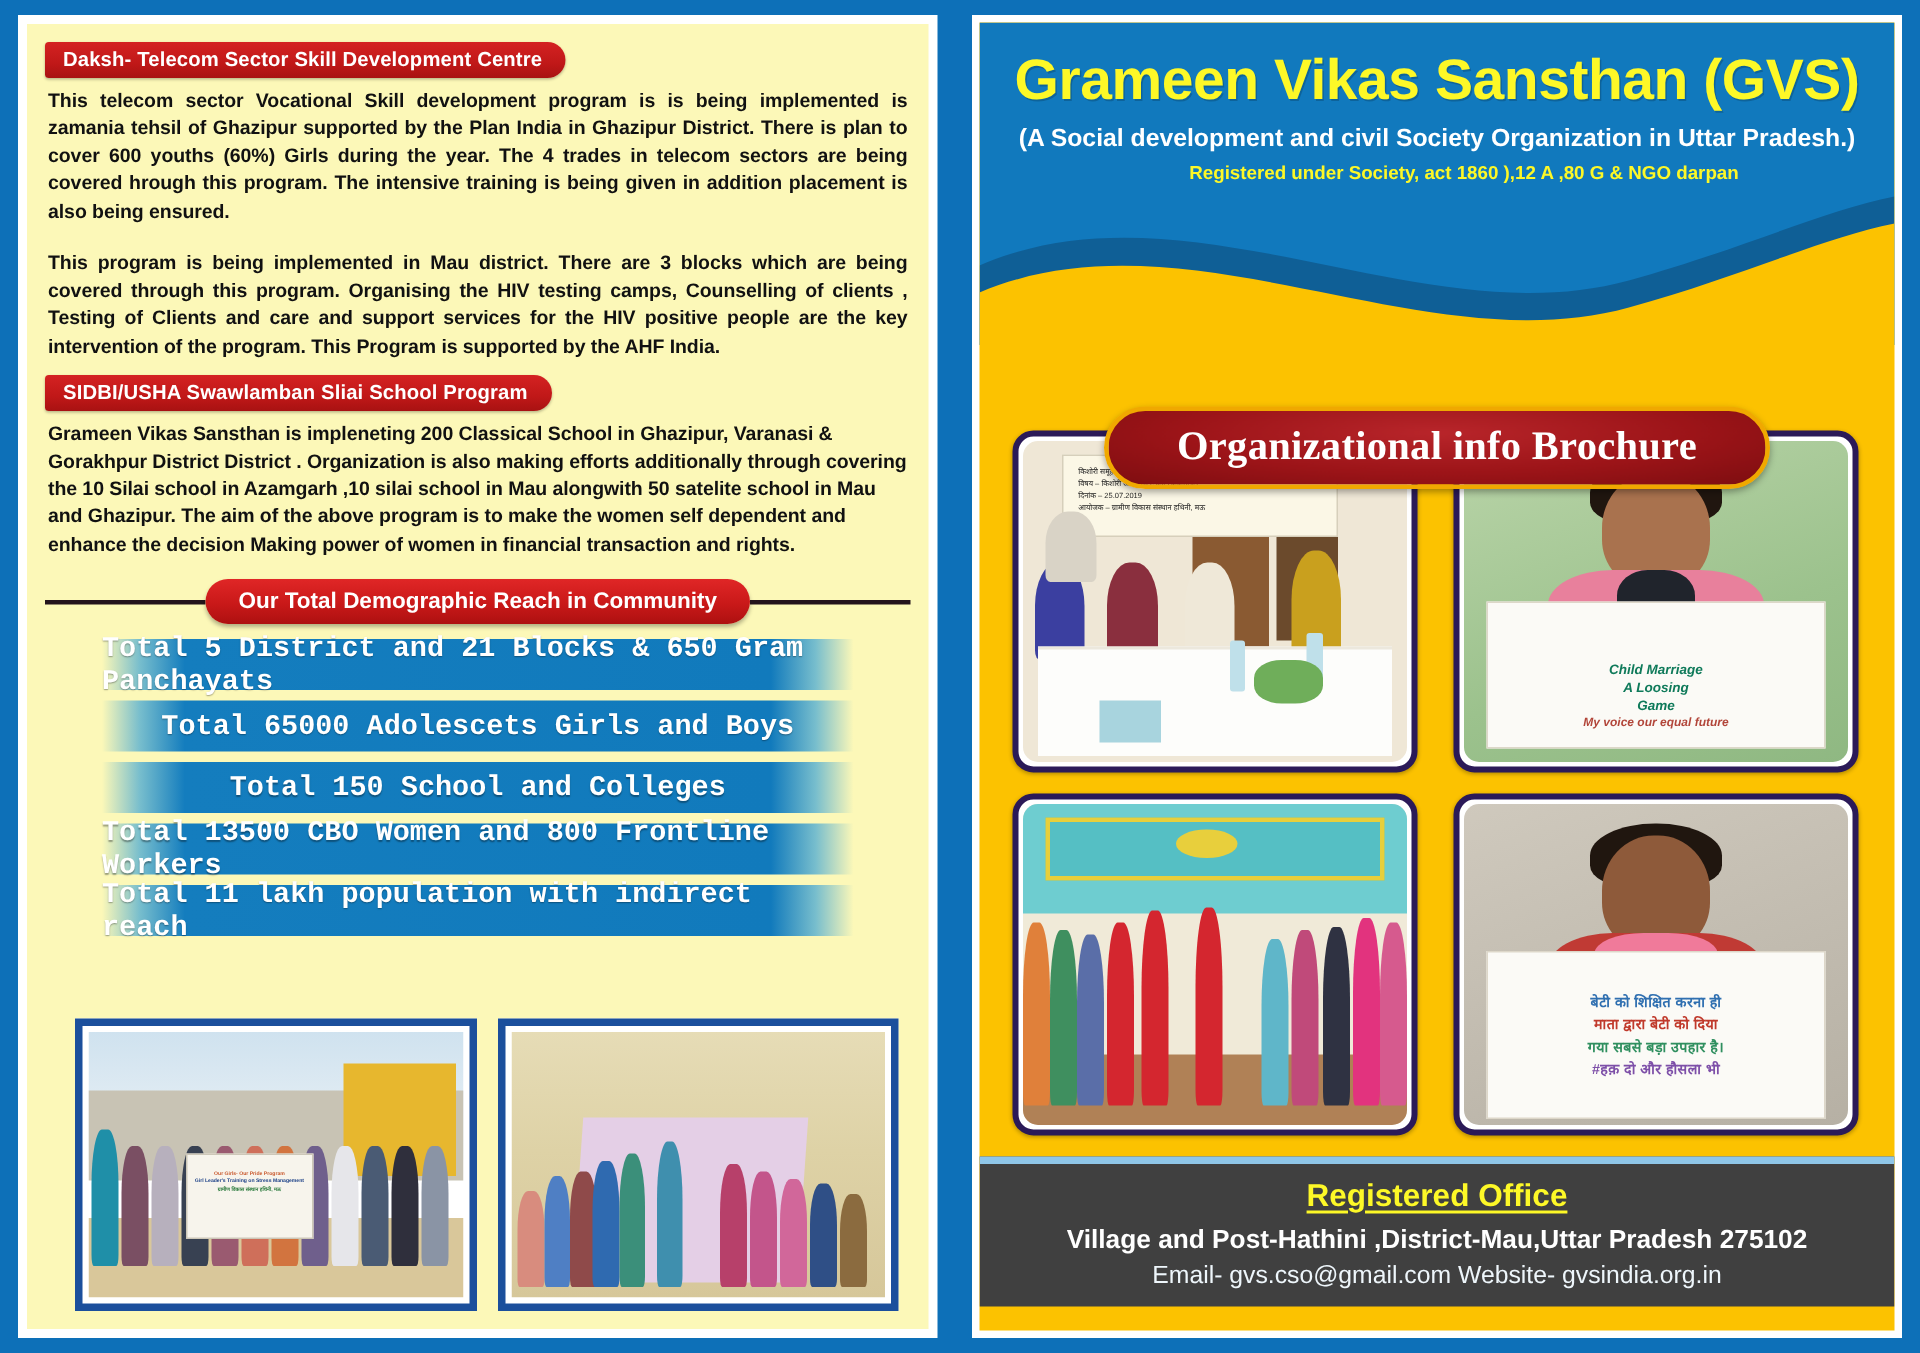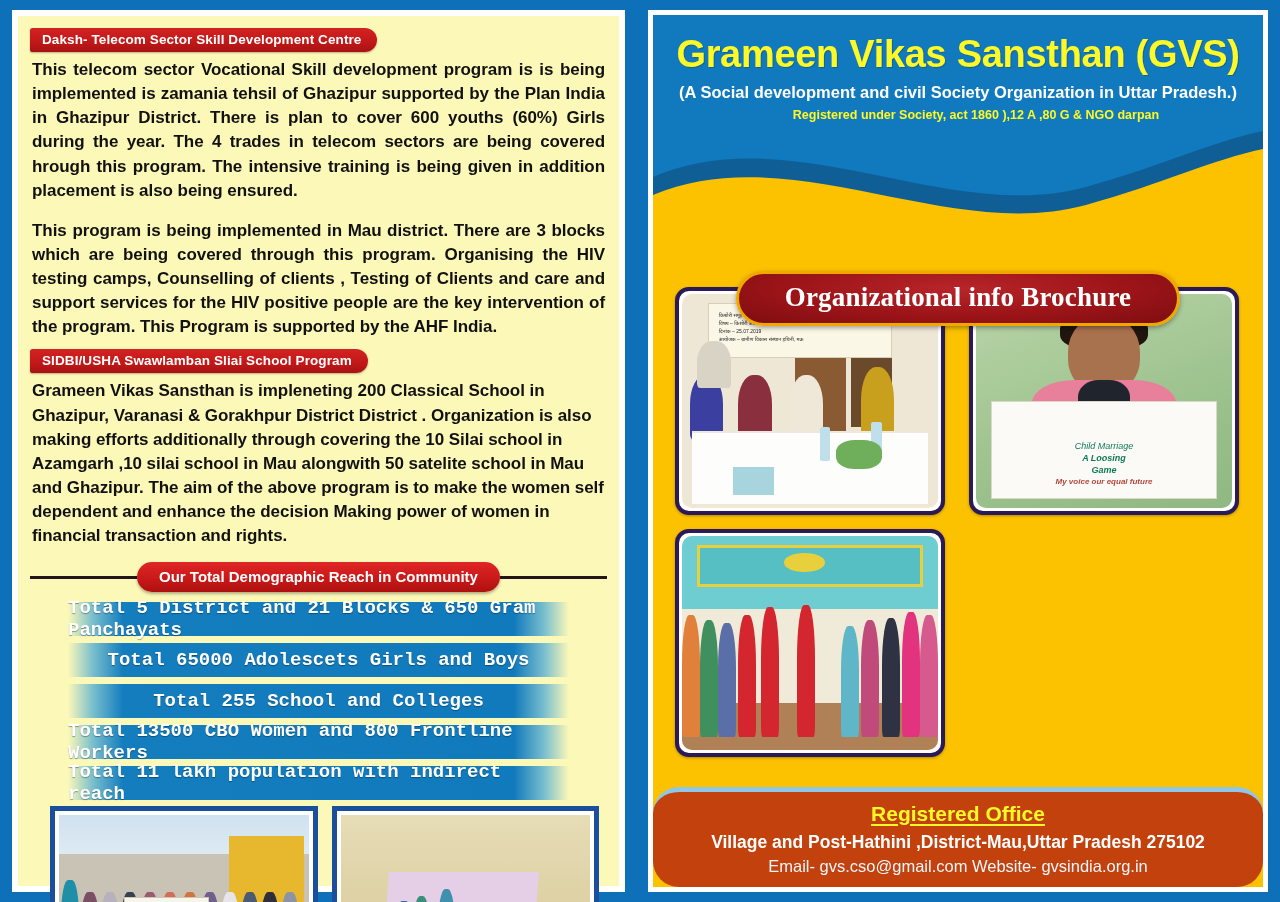--- a/index.html
+++ b/index.html
@@ -39,21 +39,21 @@
     color: #ffffff;
     font-weight: bold;
     font-size: 13.5px;
     letter-spacing: .1px;
     padding: 4px 16px 5px 12px;
     border-radius: 3px 14px 14px 3px;
     box-shadow: 0 1px 2px rgba(0,0,0,.28);
     white-space: nowrap;
   }
   .sec-body {
-    font-size: 17px;
+    font-size: 13px;
     font-weight: bold;
     color: #111111;
     line-height: 1.42;
     text-align: justify;
     margin: 6px 2px 10px 2px;
     letter-spacing: -0.05px;
   }
   .sec-body.nojust { text-align: left; }
 
   
@@ -194,28 +194,27 @@
     background: #ffffff;
     padding: 3px;
     overflow: hidden;
     position: relative;
     box-shadow: 0 1px 3px rgba(0,0,0,.3);
   }
   .photo-frame-r .img { position: absolute; inset: 3px; border-radius: 10px; overflow: hidden; }
 
   .r-footer {
     position: absolute;
-    left: 0; bottom: 0;
+    left: 0; bottom: 16px;
     width: 100%;
     height: 100px;
-    background: #c2410c;
+    background: #404040;
     border-top: 5px solid #8fc6e8;
     padding-top: 10px;
     text-align: center;
-    border-radius: 26px;
   }
   .foot-title {
     color: #fdf827;
     font-weight: bold;
     font-size: 21px;
     text-decoration: underline;
     text-underline-offset: 3px;
   }
   .foot-addr {
     color: #ffffff;
@@ -264,21 +263,21 @@
     background:#20160f; border-radius:50% 50% 35% 35%;
   }
   .p-torso { position:absolute; left:22%; top:40%; width:56%; height:36%; background:#e8809c; border-radius:30% 30% 0 0;}
   .p-torso.red { background:#c03a34; }
   .p-sign {
     position:absolute; left:6%; bottom:4%; width:88%; height:46%;
     background:#fbfaf6; border:1px solid #ddd7c9;
     display:flex; flex-direction:column; align-items:center; justify-content:center;
     gap:2px; padding:3%;
   }
-  .sg-l1 { font-size:9px; color:#0f7a5a; font-weight:normal; font-style:italic;margin-top:26px;}
+  .sg-l1 { font-size:9px; color:#0f7a5a; font-weight:bold; font-style:italic;margin-top:26px;}
   .sg-l2 { font-size:9px; color:#0f7a5a; font-weight:bold; font-style:italic;}
   .sg-l3 { font-size:8px; color:#b2463a; font-weight:bold; font-style:italic;}
   .sg-h { font-size:9.5px; font-weight:bold; letter-spacing:.3px; }
 
   .p-hallbanner {
     position:absolute; left:10%; top:4%; width:72%; height:26%;
     background:#fbf7e6; border:1px solid #d6cfbb;
     font-size:5px; color:#1d1d1d; line-height:1.6; padding:3% 4%;
     text-align:left; overflow:hidden;
   }
@@ -309,21 +308,21 @@
 
       <div class="demo-head-row">
         <div class="rule"></div>
         <div class="demo-pill">Our Total Demographic Reach in Community</div>
         <div class="rule"></div>
       </div>
 
       <div class="demo-list">
         <div class="demo-bar">Total 5 District and 21 Blocks &amp; 650 Gram Panchayats</div>
         <div class="demo-bar">Total 65000 Adolescets Girls and Boys</div>
-        <div class="demo-bar">Total 255 School and Colleges</div>
+        <div class="demo-bar">Total 150 School and Colleges</div>
         <div class="demo-bar">Total 13500 CBO Women and 800 Frontline Workers</div>
         <div class="demo-bar">Total 11 lakh population with indirect reach</div>
       </div>
 
       <div class="left-photos">
 
         <div class="photo-frame-l">
           <div class="img">
             <div class="scene">
               <div class="p-sky"></div>
@@ -460,20 +459,37 @@
                 <div class="cperson" style="left:62%;background:#5fb6c9;height:84%"></div>
                 <div class="cperson" style="left:70%;background:#c04a7a;height:88%"></div>
                 <div class="cperson" style="left:78%;background:#2f3242;height:90%"></div>
                 <div class="cperson" style="left:86%;background:#e2337e;height:94%"></div>
                 <div class="cperson" style="left:93%;background:#d65a8e;height:92%"></div>
               </div>
             </div>
           </div>
         </div>
 
+        <div class="photo-frame-r">
+          <div class="img">
+            <div class="scene">
+              <div class="p-greywall"></div>
+              <div class="p-hair"></div>
+              <div class="p-face" style="background:#8e5a3a"></div>
+              <div class="p-torso red"></div>
+              <div style="position:absolute;left:34%;top:40%;width:32%;height:16%;background:#f07a9a;border-radius:40% 40% 0 0"></div>
+              <div class="p-sign" style="bottom:2%;height:52%">
+                <div class="sg-h" style="color:#2f6fb0">बेटी को शिक्षित करना ही</div>
+                <div class="sg-h" style="color:#c0392b">माता द्वारा बेटी को दिया</div>
+                <div class="sg-h" style="color:#2f8f5f">गया सबसे बड़ा उपहार है।</div>
+                <div class="sg-h" style="color:#7d4fa8">#हक़ दो और हौसला भी</div>
+              </div>
+            </div>
+          </div>
+        </div>
 
       </div>
 
       <div class="r-footer">
         <div class="foot-title">Registered Office</div>
         <div class="foot-addr">Village and Post-Hathini ,District-Mau,Uttar Pradesh 275102</div>
         <div class="foot-mail">Email- gvs.cso@gmail.com  Website- gvsindia.org.in</div>
       </div>
 
     </div>

